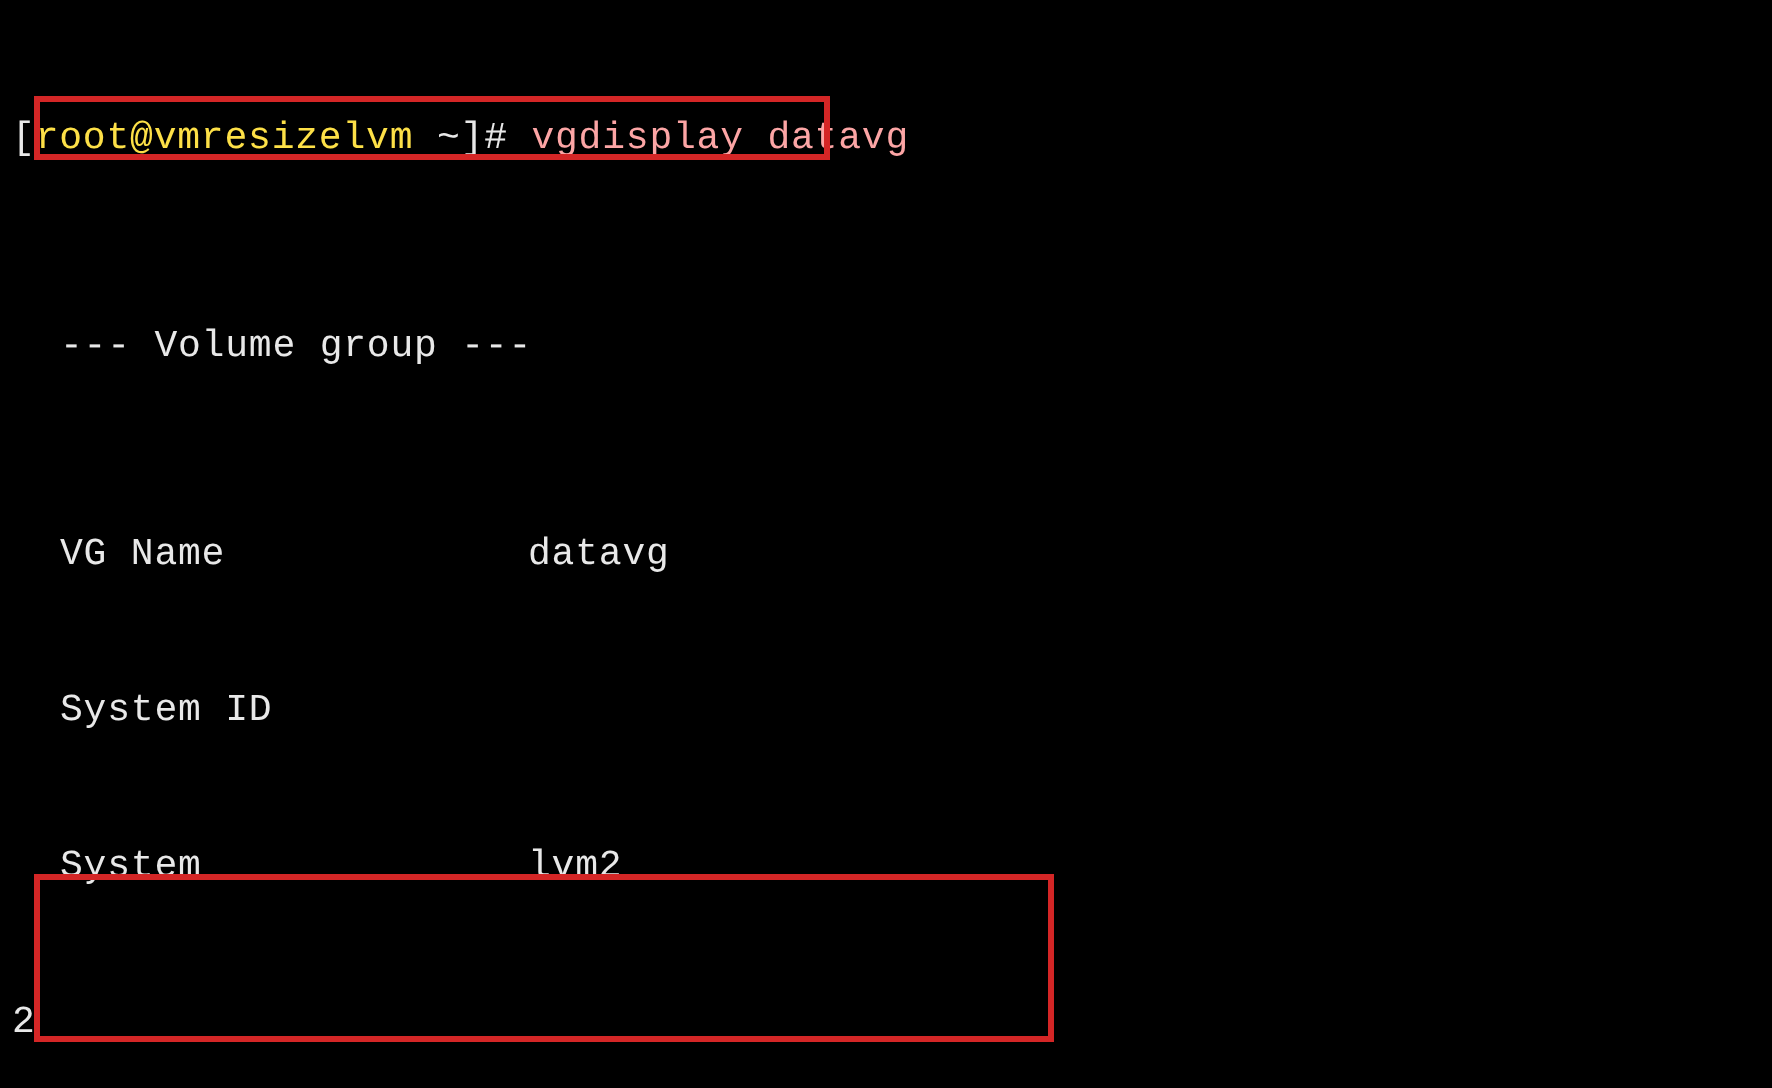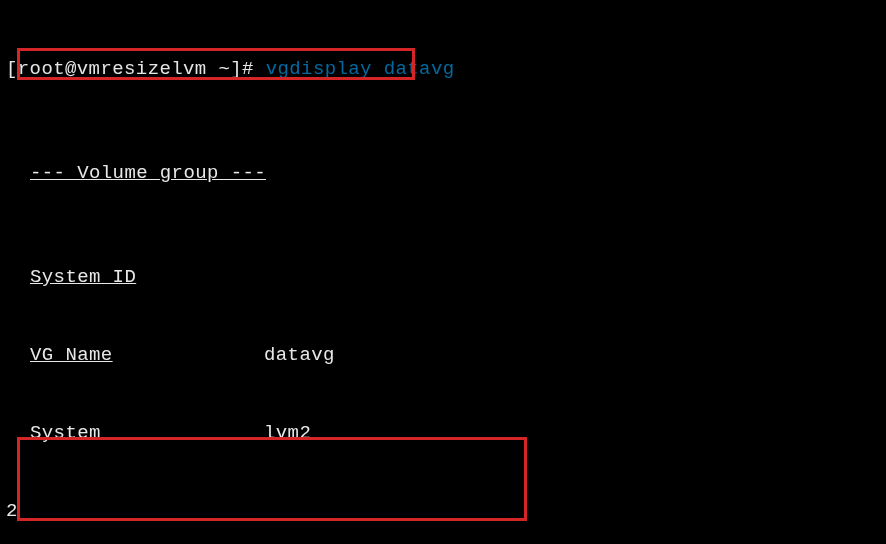--- a/index.html
+++ b/index.html
@@ -13,47 +13,47 @@
   .terminal {
     font-family: "Consolas", "Courier New", monospace;
     font-size: 19px;
     line-height: 26px;
     color: #e8e8e8;
     padding: 4px 6px;
     letter-spacing: 0.4px;
     white-space: pre;
     position: relative;
   }
-  .prompt-root { color: #e5e5e5; }
+  .prompt-root { color: #fde047; }
   .prompt-bracket { color: #e8e8e8; }
-  .cmd { color: #0369a1; }
+  .cmd { color: #fca5a5; }
 
   .hl-box {
     position: absolute;
     border: 3px solid #d42626;
     pointer-events: none;
     box-sizing: border-box;
   }
   .hl1 { left: 17px; top: 48px;  width: 398px; height: 32px; }
   .hl2 { left: 17px; top: 437px; width: 510px; height: 84px; }
 
   .line { display: flex; }
-  .indent-label { display: inline-block; width: 258px; padding-left: 24px; box-sizing: border-box; text-decoration: underline; }
+  .indent-label { display: inline-block; width: 258px; padding-left: 24px; box-sizing: border-box; }
   .value {}
 </style>
 </head>
 <body>
 
 <div class="terminal">
   <div class="line"><span class="prompt-bracket">[</span><span class="prompt-root">root@vmresizelvm</span><span class="prompt-bracket"> </span><span class="prompt-bracket">~</span><span class="prompt-bracket">]# </span><span class="cmd">vgdisplay datavg</span></div>
 
   <div class="line"><span class="indent-label">--- Volume group ---</span></div>
 
+  <div class="line"><span class="indent-label">VG Name</span><span class="value">datavg</span></div>
   <div class="line"><span class="indent-label">System ID</span><span class="value"></span></div>
-  <div class="line"><span class="indent-label">VG Name</span><span class="value">datavg</span></div>
   <div class="line"><span class="indent-label">System</span><span class="value">lvm2</span></div>
   <div class="line"><span class="value">2</span></div>
   
   
   
   
   
   
   
   

